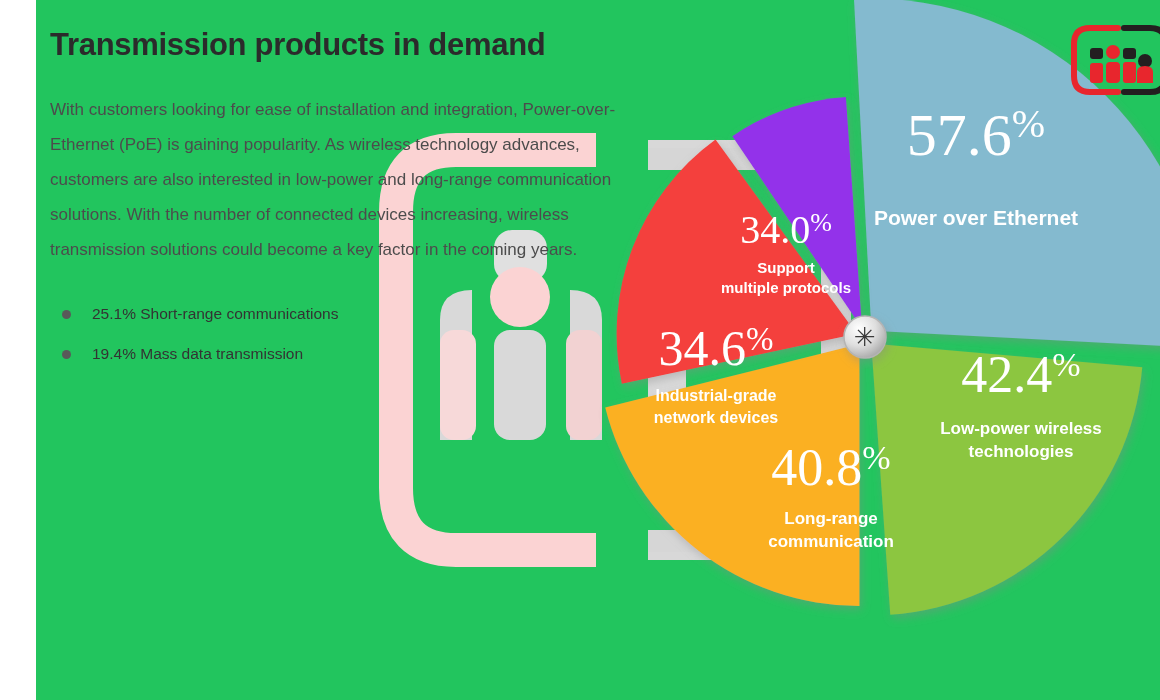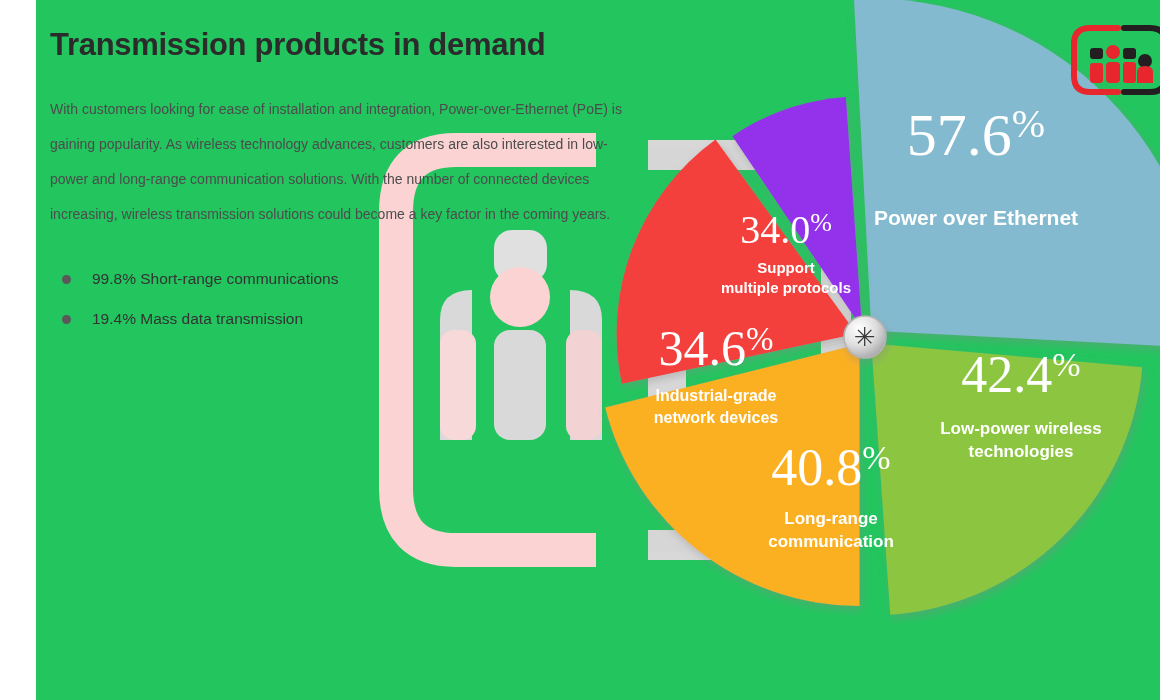--- a/index.html
+++ b/index.html
@@ -43,21 +43,21 @@
   }
   #page-title {
     font-size: 31px;
     font-weight: bold;
     color: #2b2b2b;
     letter-spacing: -0.3px;
     margin: 0 0 30px 0;
     line-height: 1.1;
   }
   #intro-paragraph {
-    font-size: 14px;
+    font-size: 17px;
     color: #4c4c4c;
     line-height: 35px;
     margin: 0;
     width: 580px;
   }
   #bullet-list {
     margin: 38px 0 0 0;
     padding: 0;
     list-style: none;
   }
@@ -135,21 +135,21 @@
     <rect x="612" y="148" width="190" height="22" fill="#d6d6d6"></rect>
     <rect x="612" y="530" width="190" height="22" fill="#d6d6d6"></rect>
   </svg>
 
   <div id="left-col">
     <h1 id="page-title">Transmission products in demand</h1>
     <p id="intro-paragraph">With customers looking for ease of installation and integration, Power-over-Ethernet (PoE) is gaining popularity. As wireless technology advances, customers are also interested in low-power and long-range communication solutions. With the number of connected devices increasing, wireless transmission solutions could become a key factor in the coming years.</p>
     <ul id="bullet-list">
       <li class="bullet-row">
         <span class="bullet-dot"></span>
-        <span class="bullet-text">99.8% Short-range communications</span>
+        <span class="bullet-text">25.1% Short-range communications</span>
       </li>
       <li class="bullet-row">
         <span class="bullet-dot"></span>
         <span class="bullet-text">19.4% Mass data transmission</span>
       </li>
     </ul>
   </div>
 
   <svg id="pie-chart" viewBox="0 0 600 640">
     <defs>

